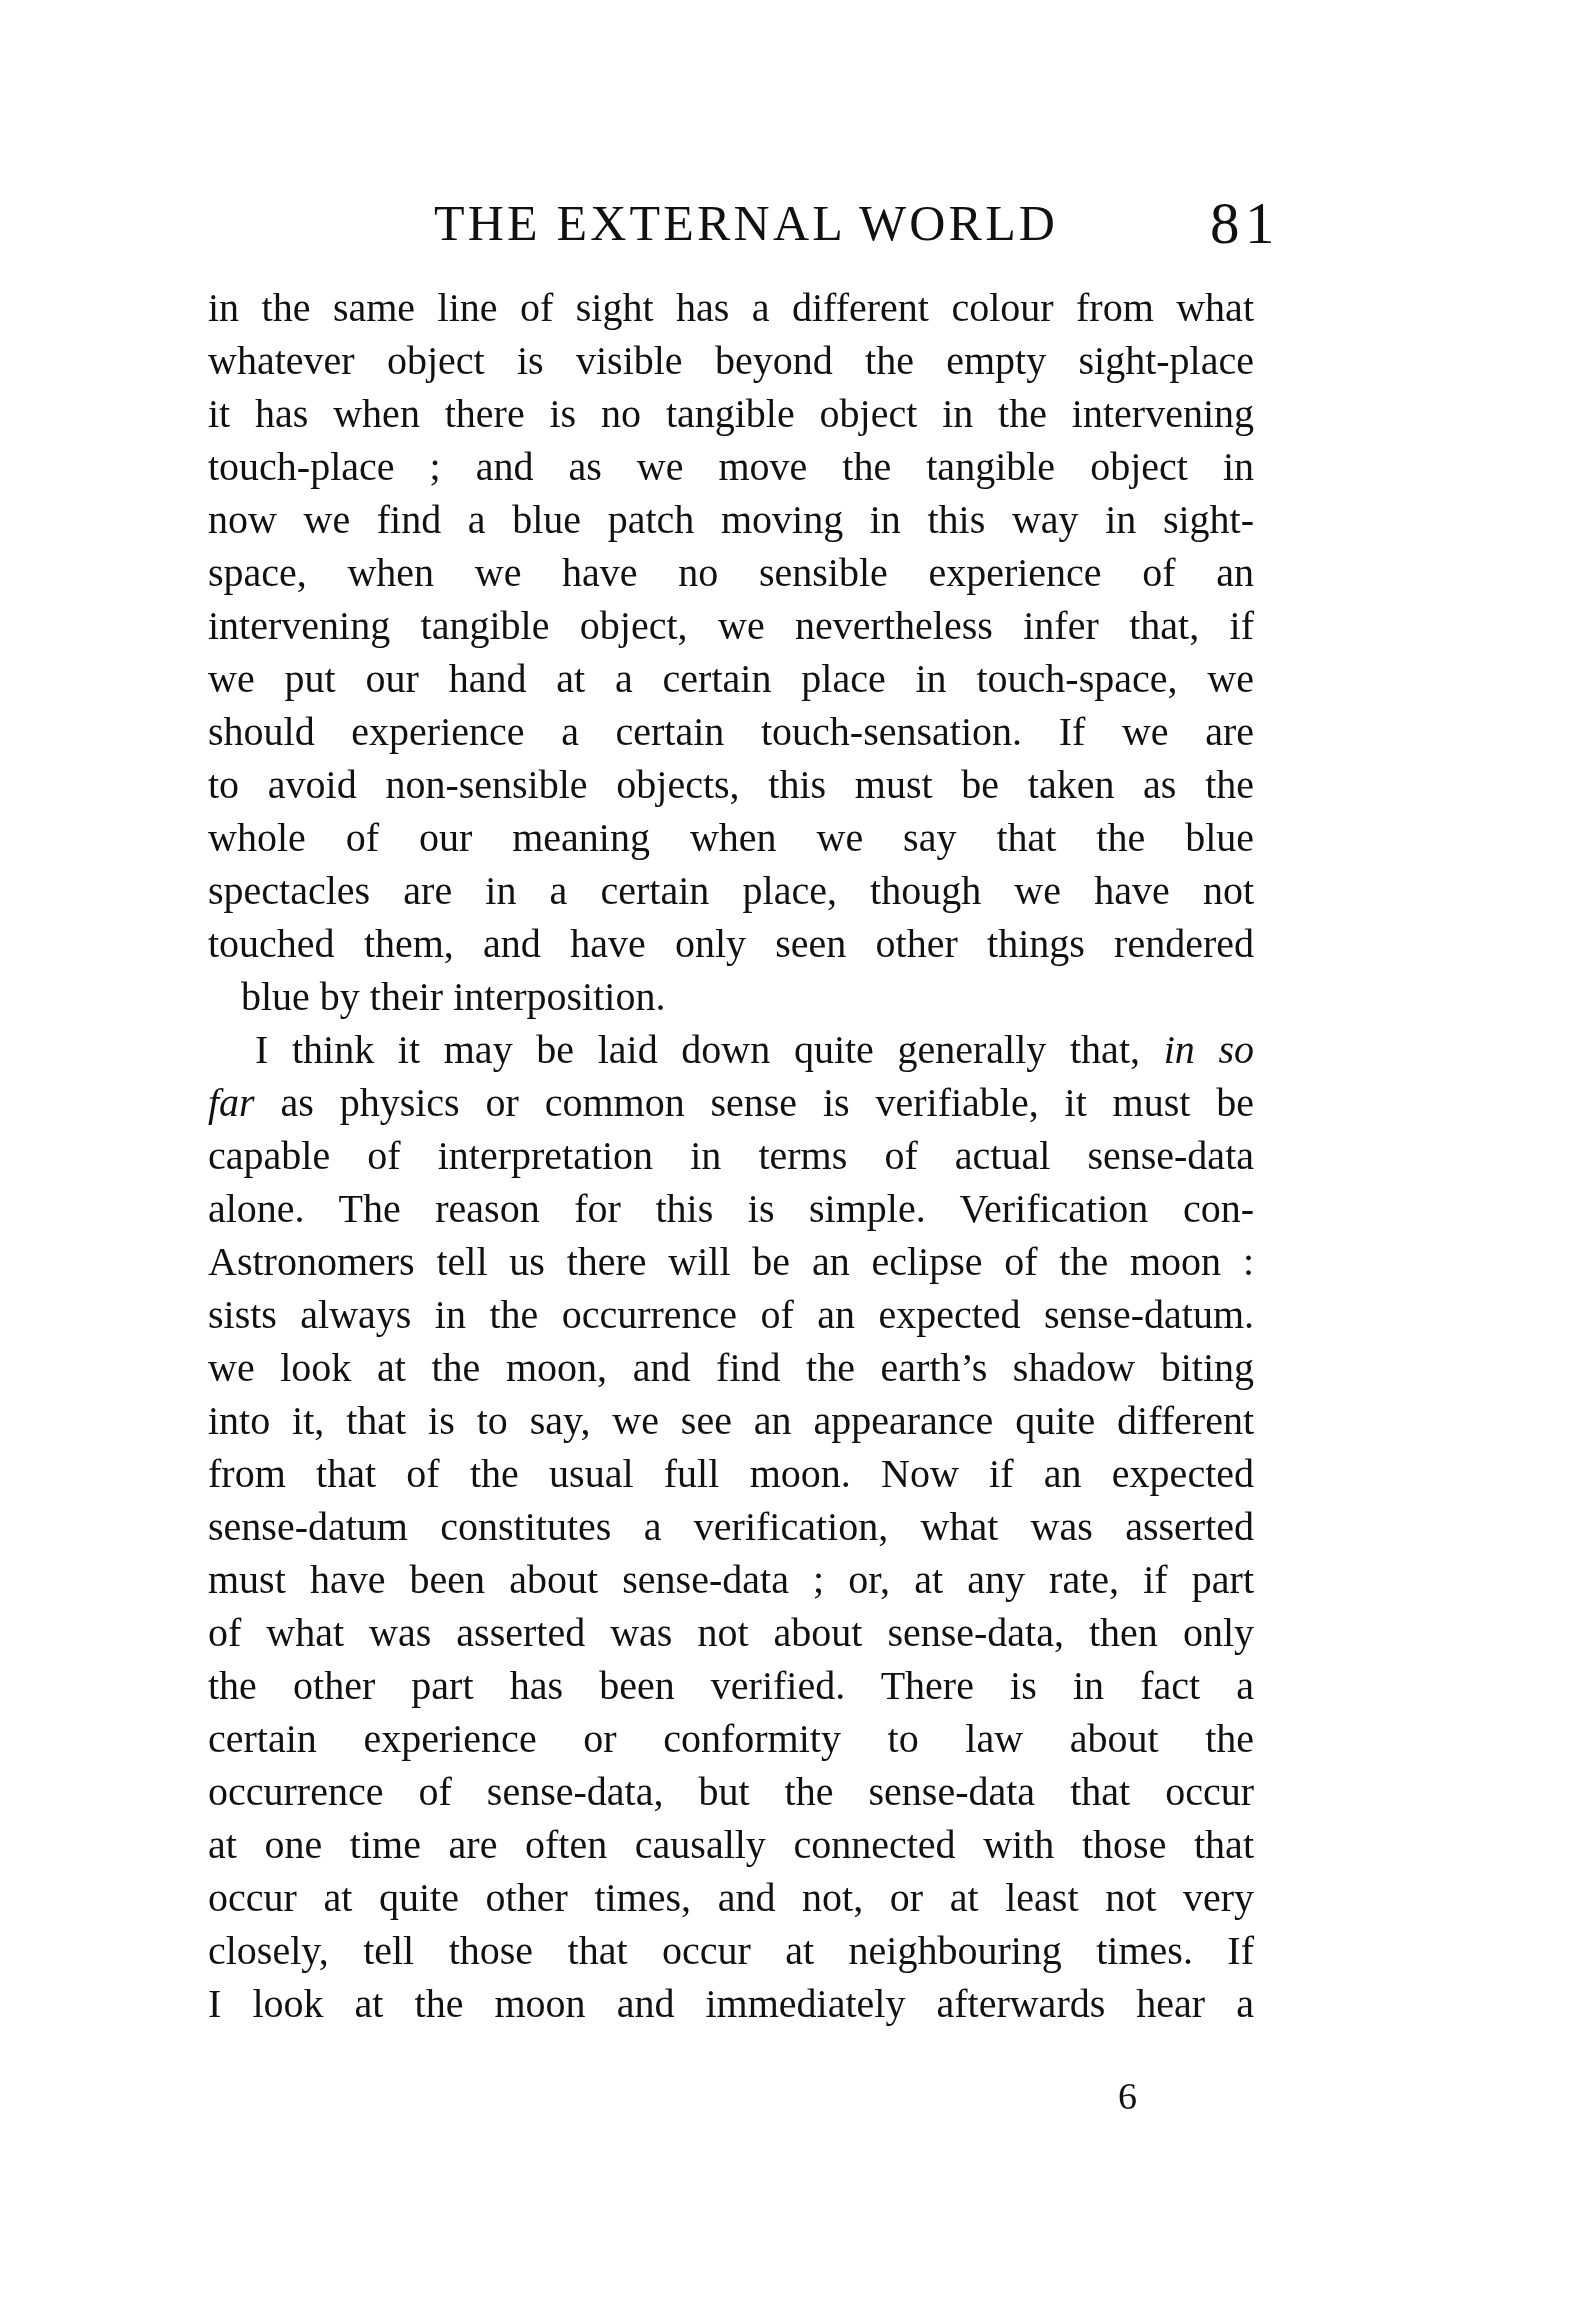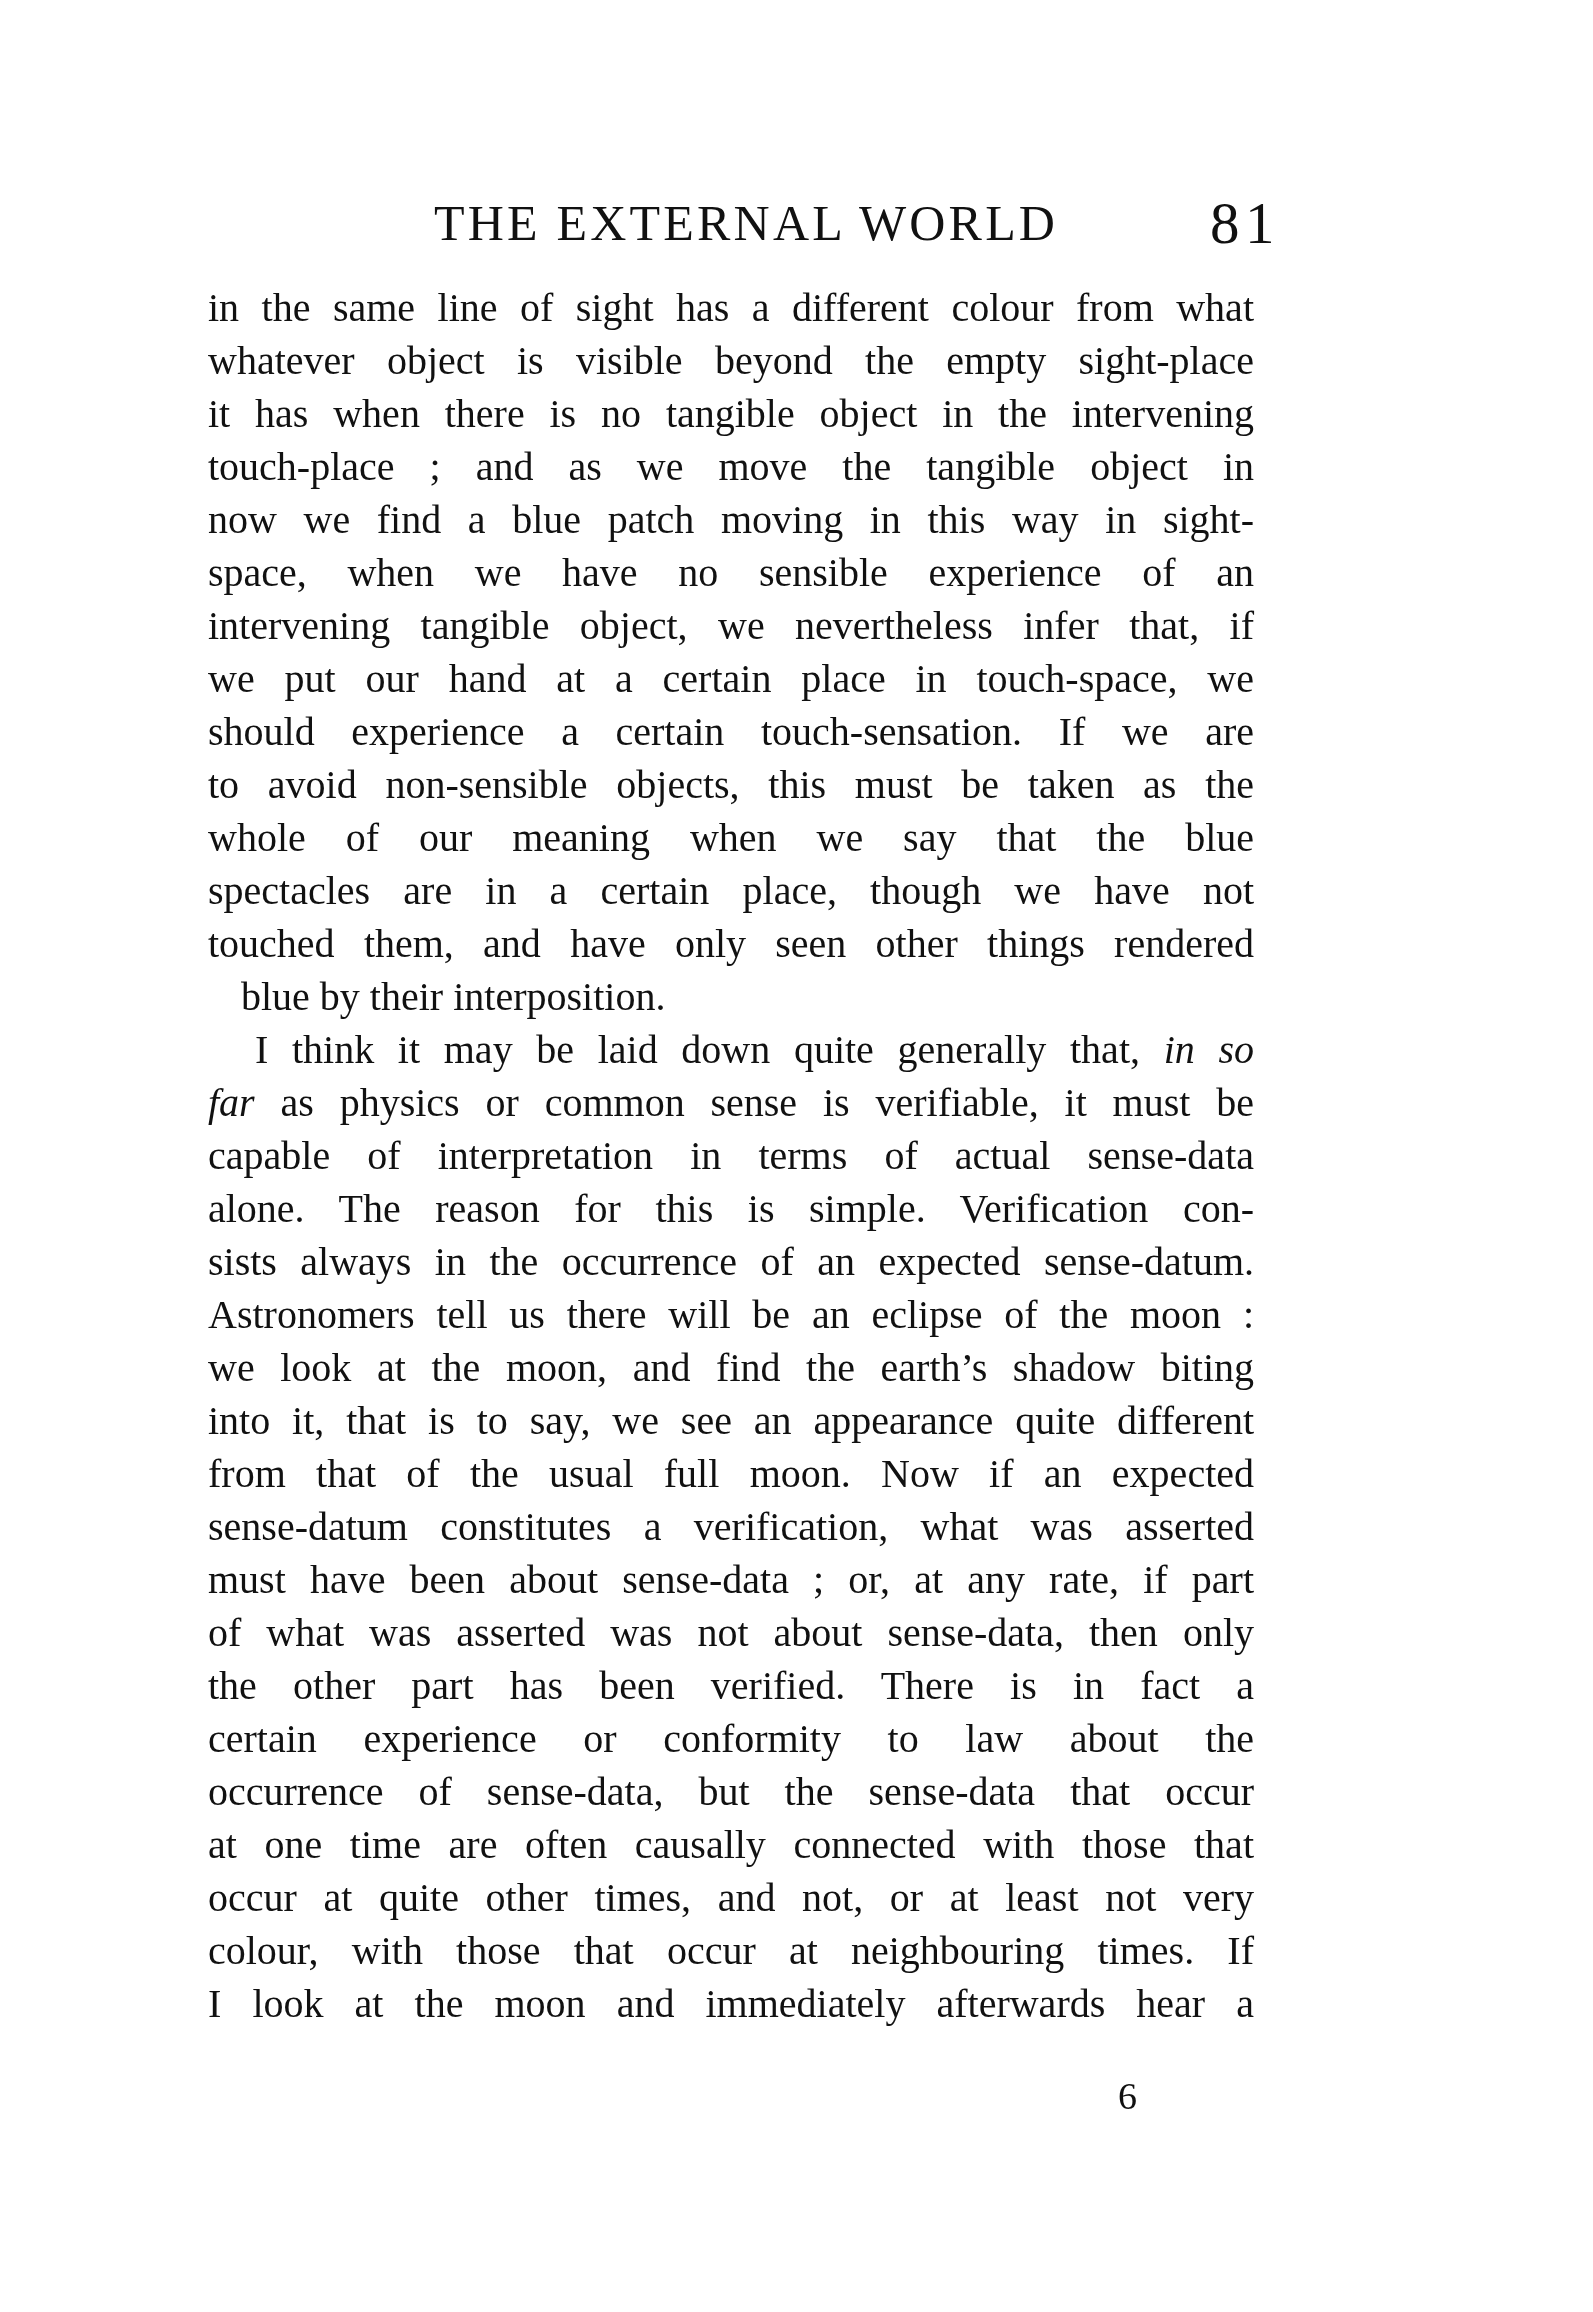--- a/index.html
+++ b/index.html
@@ -90,32 +90,32 @@
     <span class="line">whole of our meaning when we say that the blue</span>
     <span class="line">spectacles are in a certain place, though we have not</span>
     <span class="line">touched them, and have only seen other things rendered</span>
     <span class="line last">blue by their interposition.</span>
   </div>
   <div>
     <span class="line indent"><span>I think it may be laid down quite generally that, </span><i>in so</i><span></span></span>
     <span class="line"><span></span><i>far</i><span> as physics or common sense is verifiable, it must be</span></span>
     <span class="line">capable of interpretation in terms of actual sense-data</span>
     <span class="line">alone.  The reason for this is simple.  Verification con-</span>
+    <span class="line">Astronomers tell us there will be an eclipse of the moon :</span>
     <span class="line">sists always in the occurrence of an expected sense-datum.</span>
-    <span class="line">Astronomers tell us there will be an eclipse of the moon :</span>
     <span class="line">we look at the moon, and find the earth’s shadow biting</span>
     <span class="line">into it, that is to say, we see an appearance quite different</span>
     <span class="line">from that of the usual full moon.  Now if an expected</span>
     <span class="line">sense-datum constitutes a verification, what was asserted</span>
     <span class="line">must have been about sense-data ; or, at any rate, if part</span>
     <span class="line">of what was asserted was not about sense-data, then only</span>
     <span class="line">the other part has been verified.  There is in fact a</span>
     <span class="line">certain experience or conformity to law about the</span>
     <span class="line">occurrence of sense-data, but the sense-data that occur</span>
     <span class="line">at one time are often causally connected with those that</span>
     <span class="line">occur at quite other times, and not, or at least not very</span>
-    <span class="line">colour, with those that occur at neighbouring times.  If</span>
+    <span class="line">closely, tell those that occur at neighbouring times.  If</span>
     <span class="line">I look at the moon and immediately afterwards hear a</span>
   </div>
 </div>
 
 <div class="signature">6</div>
 
 
 </body></html>

